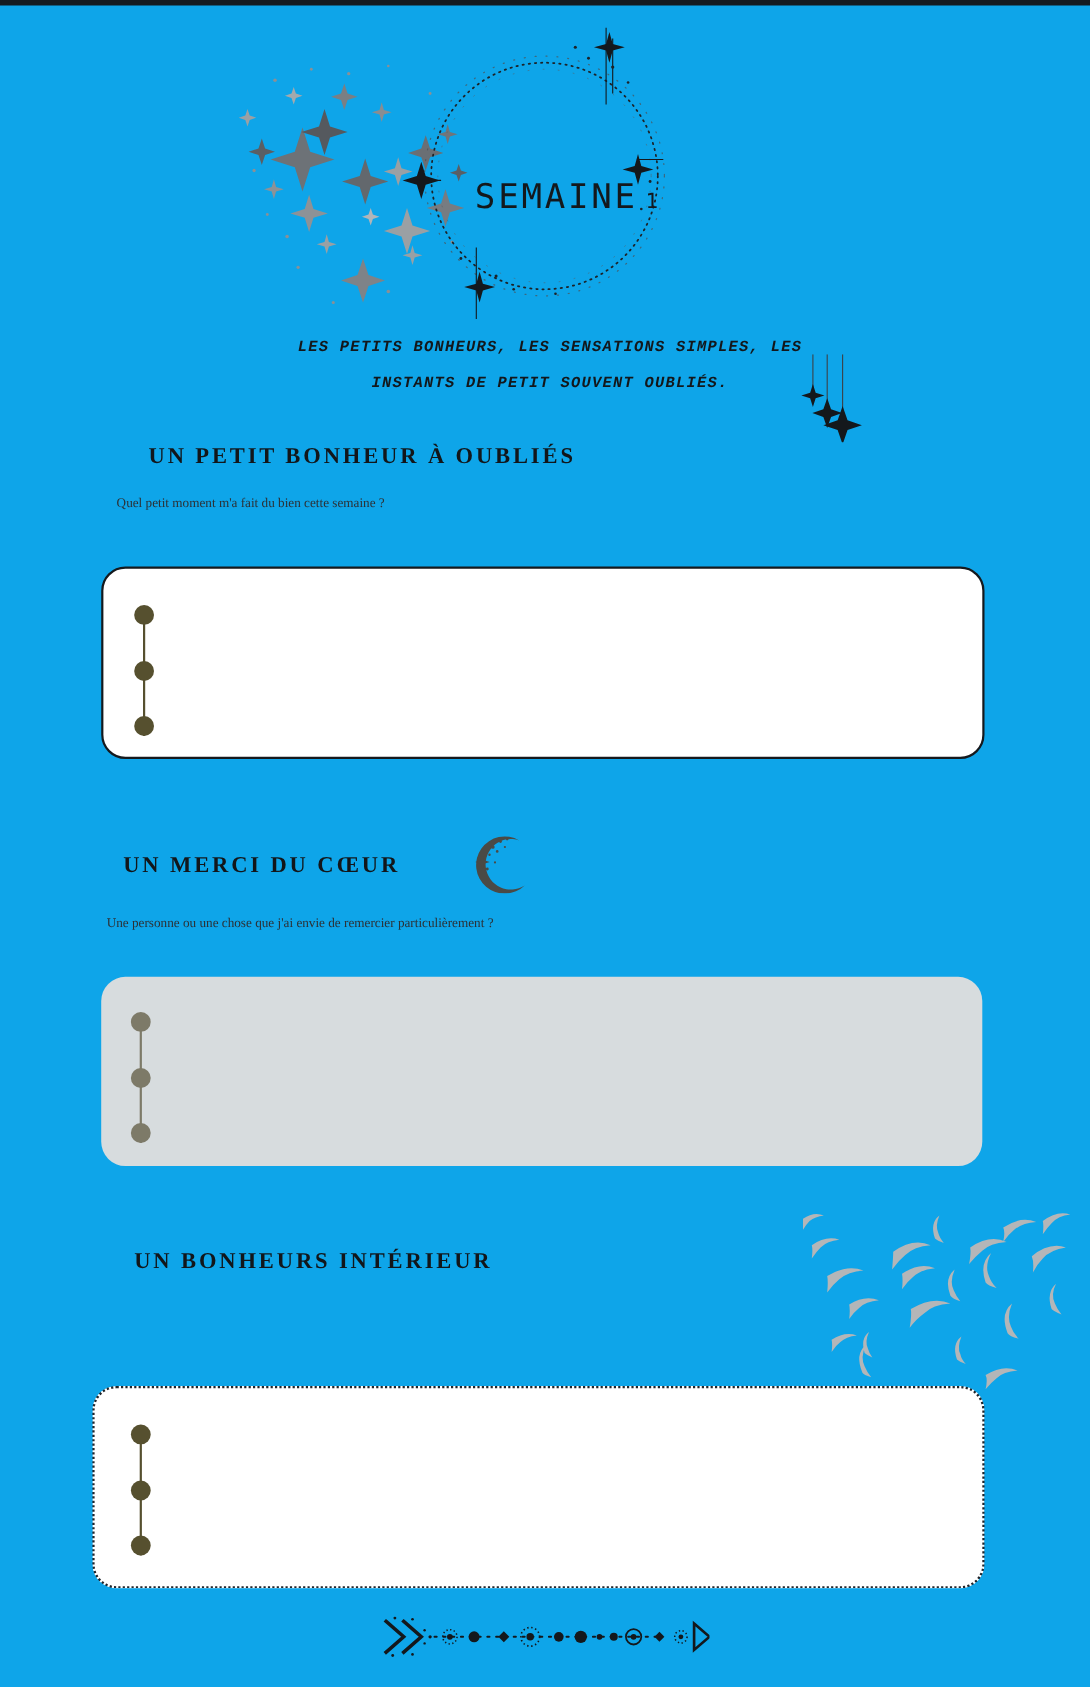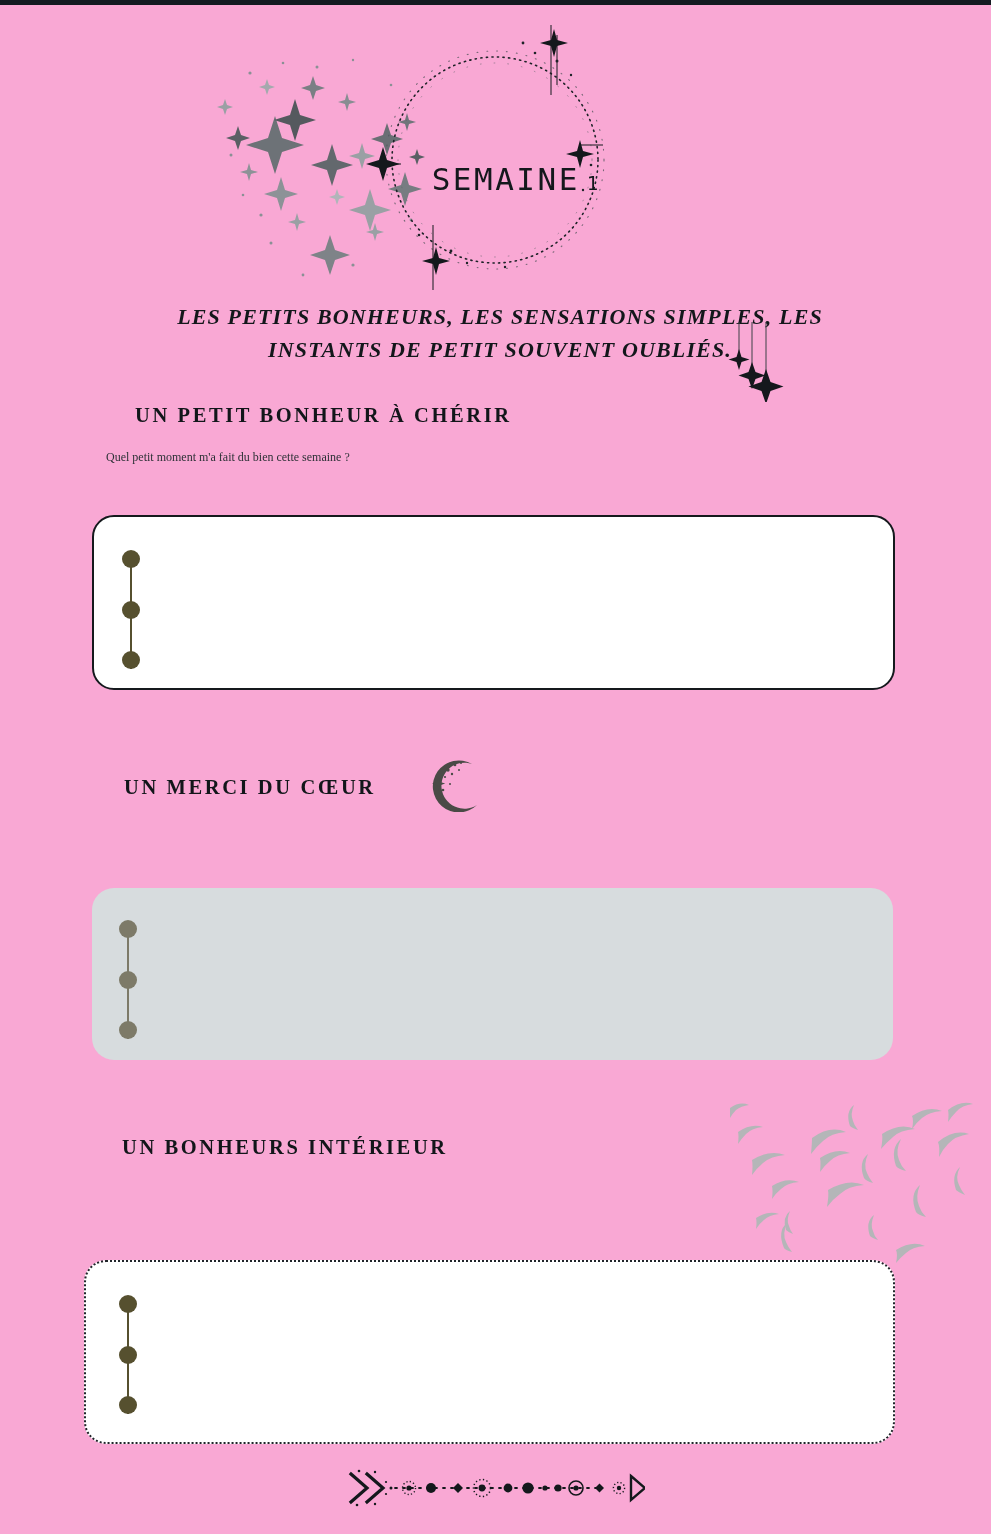--- a/index.html
+++ b/index.html
@@ -9,21 +9,21 @@
     height: 1534px;
     background: #ffffff;
     font-family: "Liberation Serif", "DejaVu Serif", serif;
     overflow: hidden;
   }
 
   .page {
     position: relative;
     width: 991px;
     height: 1534px;
-    background: #f9a8d4;
+    background: #0ea5e9;
   }
 
   
   .topbar {
     position: absolute;
     left: 0; top: 0;
     width: 991px; height: 5px;
     background: #141b21;
   }
 
@@ -51,24 +51,24 @@
     letter-spacing: 0;
     margin-left: 7px;
   }
 
   
   .subtitle {
     position: absolute;
     left: 120px; top: 300px;
     width: 760px;
     text-align: center;
-    font-family: Liberation Serif, serif;
+    font-family: Liberation Mono, monospace;
     font-style: italic;
     font-weight: 700;
-    font-size: 22px;
+    font-size: 14px;
     line-height: 33px;
     letter-spacing: 1.15px;
     color: #13171b;
   }
 
   .hanging-stars {
     position: absolute;
     left: 728px; top: 322px;
     width: 60px; height: 80px;
   }
@@ -251,51 +251,52 @@
         <line x1="38" y1="0" x2="38" y2="62"></line>
       </g>
       <g fill="#14181c">
         <path d="M11 33 l2.5 -8 l2.5 8 l8 2.5 l-8 2.5 l-2.5 8 l-2.5 -8 l-8 -2.5 z" transform="translate(-2.5,2)"></path>
         <path d="M24 48 l3.5 -10 l3.5 10 l10 3.5 l-10 3.5 l-3.5 10 l-3.5 -10 l-10 -3.5 z" transform="translate(-3.5,2)"></path>
         <path d="M38 58 l4.5 -13 l4.5 13 l13 4.5 l-13 4.5 l-4.5 13 l-4.5 -13 l-13 -4.5 z" transform="translate(-4.5,2)"></path>
       </g>
     </svg>
   </div>
 
-  <div class="section-heading" style="left:135px; top:404px;">UN PETIT BONHEUR À CHÉRIR</div>
+  <div class="section-heading" style="left:135px; top:404px;">UN PETIT BONHEUR À OUBLIÉS</div>
   <div class="section-question" style="left:106px; top:450px;">Quel petit moment m'a fait du bien cette semaine ?</div>
 
   <div class="answer-box solid" style="left:92px; top:515px; width:803px; height:175px;">
     <div class="bullet-rail" style="top:33px; height:118px;">
       <div class="rail-line" style="height:110px;"></div>
       <div class="rail-dot" style="top:0;"></div>
       <div class="rail-dot" style="top:51px;"></div>
       <div class="rail-dot" style="top:101px;"></div>
     </div>
   </div>
 
-  <div class="section-heading" style="left:124px; top:776px;">UN MERCI DU CŒUR</div>
+  <div class="section-heading" style="left:112px; top:776px;">UN MERCI DU CŒUR</div>
 
   <div class="moon-icon">
     <svg width="62" height="52" viewBox="0 0 62 52">
       <path d="M47 4 a23 23 0 1 0 5 41 a26 26 0 1 1 -5 -41 z" fill="#4a4a46"></path>
       <g fill="#4a4a46">
         <path d="M12 22 l1.6 -5 l1.6 5 l5 1.6 l-5 1.6 l-1.6 5 l-1.6 -5 l-5 -1.6 z"></path>
         <circle cx="23" cy="10" r="1.7"></circle>
           <circle cx="30" cy="5" r="1.3"></circle>
         <circle cx="20" cy="17" r="1.1"></circle>
           <circle cx="27" cy="14" r="1.2"></circle>
         <circle cx="34" cy="10" r="1"></circle>
           <circle cx="18" cy="30" r="1.3"></circle>
         <circle cx="25" cy="24" r="1"></circle>
           <circle cx="36" cy="3" r="1"></circle>
       </g>
     </svg>
   </div>
 
+  <div class="section-question" style="left:97px; top:832px;">Une personne ou une chose que j'ai envie de remercier particulièrement ?</div>
 
   <div class="answer-box filled" style="left:92px; top:888px; width:801px; height:172px;">
     <div class="bullet-rail light" style="top:32px; height:118px; left:27px;">
       <div class="rail-line" style="height:110px;"></div>
       <div class="rail-dot" style="top:0;"></div>
       <div class="rail-dot" style="top:51px;"></div>
       <div class="rail-dot" style="top:101px;"></div>
     </div>
   </div>
 

